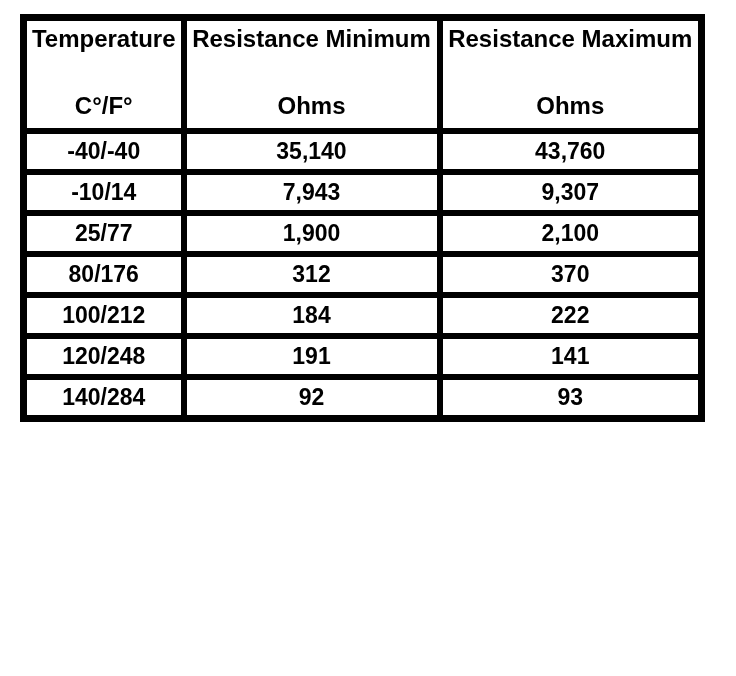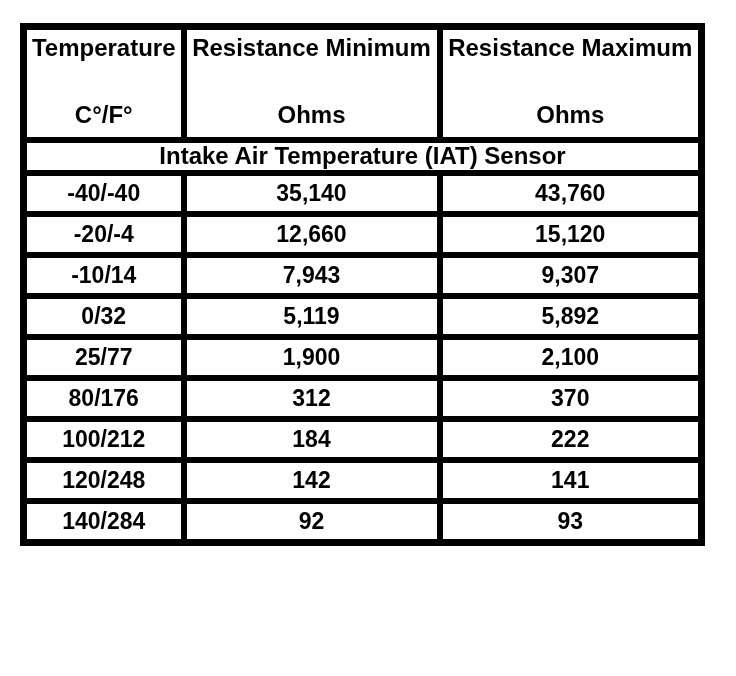--- a/index.html
+++ b/index.html
@@ -17,21 +17,20 @@
   }
   table.spec-table {
     position: absolute;
     left: 20px;
     top: 14px;
     border-collapse: collapse;
     table-layout: fixed;
     background: #c4b5fd;
     border: 7px solid #000000;
     color: #000000;
-    margin-top: 9px;
   }
   .spec-table col.c-temp { width: 160px; }
   .spec-table col.c-min  { width: 256px; }
   .spec-table col.c-max  { width: 262px; }
 
   .spec-table th,
   .spec-table td {
     border: 6px solid #000000;
     text-align: center;
     vertical-align: middle;
@@ -91,48 +90,35 @@
             <span>Ohms</span>
           </div>
         </th>
         <th>
           <div class="hcell">
             <span>Resistance Maximum</span>
             <span>Ohms</span>
           </div>
         </th>
       </tr>
-      <tr class="section-row">
-        <th colspan="3">Intake Air Temperature (IAT) Sensor</th>
-      </tr>
     </thead>
     <tbody>
   <tr>
     <td>-40/-40</td>
     <td>35,140</td>
     <td>43,760</td>
   </tr>
 
-  <tr>
-    <td>-20/-4</td>
-    <td>12,660</td>
-    <td>15,120</td>
-  </tr>
 
   <tr>
     <td>-10/14</td>
     <td>7,943</td>
     <td>9,307</td>
   </tr>
 
-  <tr>
-    <td>0/32</td>
-    <td>5,119</td>
-    <td>5,892</td>
-  </tr>
 
 
   <tr>
     <td>25/77</td>
     <td>1,900</td>
     <td>2,100</td>
   </tr>
 
 
 
@@ -143,21 +129,21 @@
   </tr>
 
   <tr>
     <td>100/212</td>
     <td>184</td>
     <td>222</td>
   </tr>
 
   <tr>
     <td>120/248</td>
-    <td>142</td>
+    <td>191</td>
     <td>141</td>
   </tr>
 
   <tr>
     <td>140/284</td>
     <td>92</td>
     <td>93</td>
   </tr>
 </tbody>
   </table>

